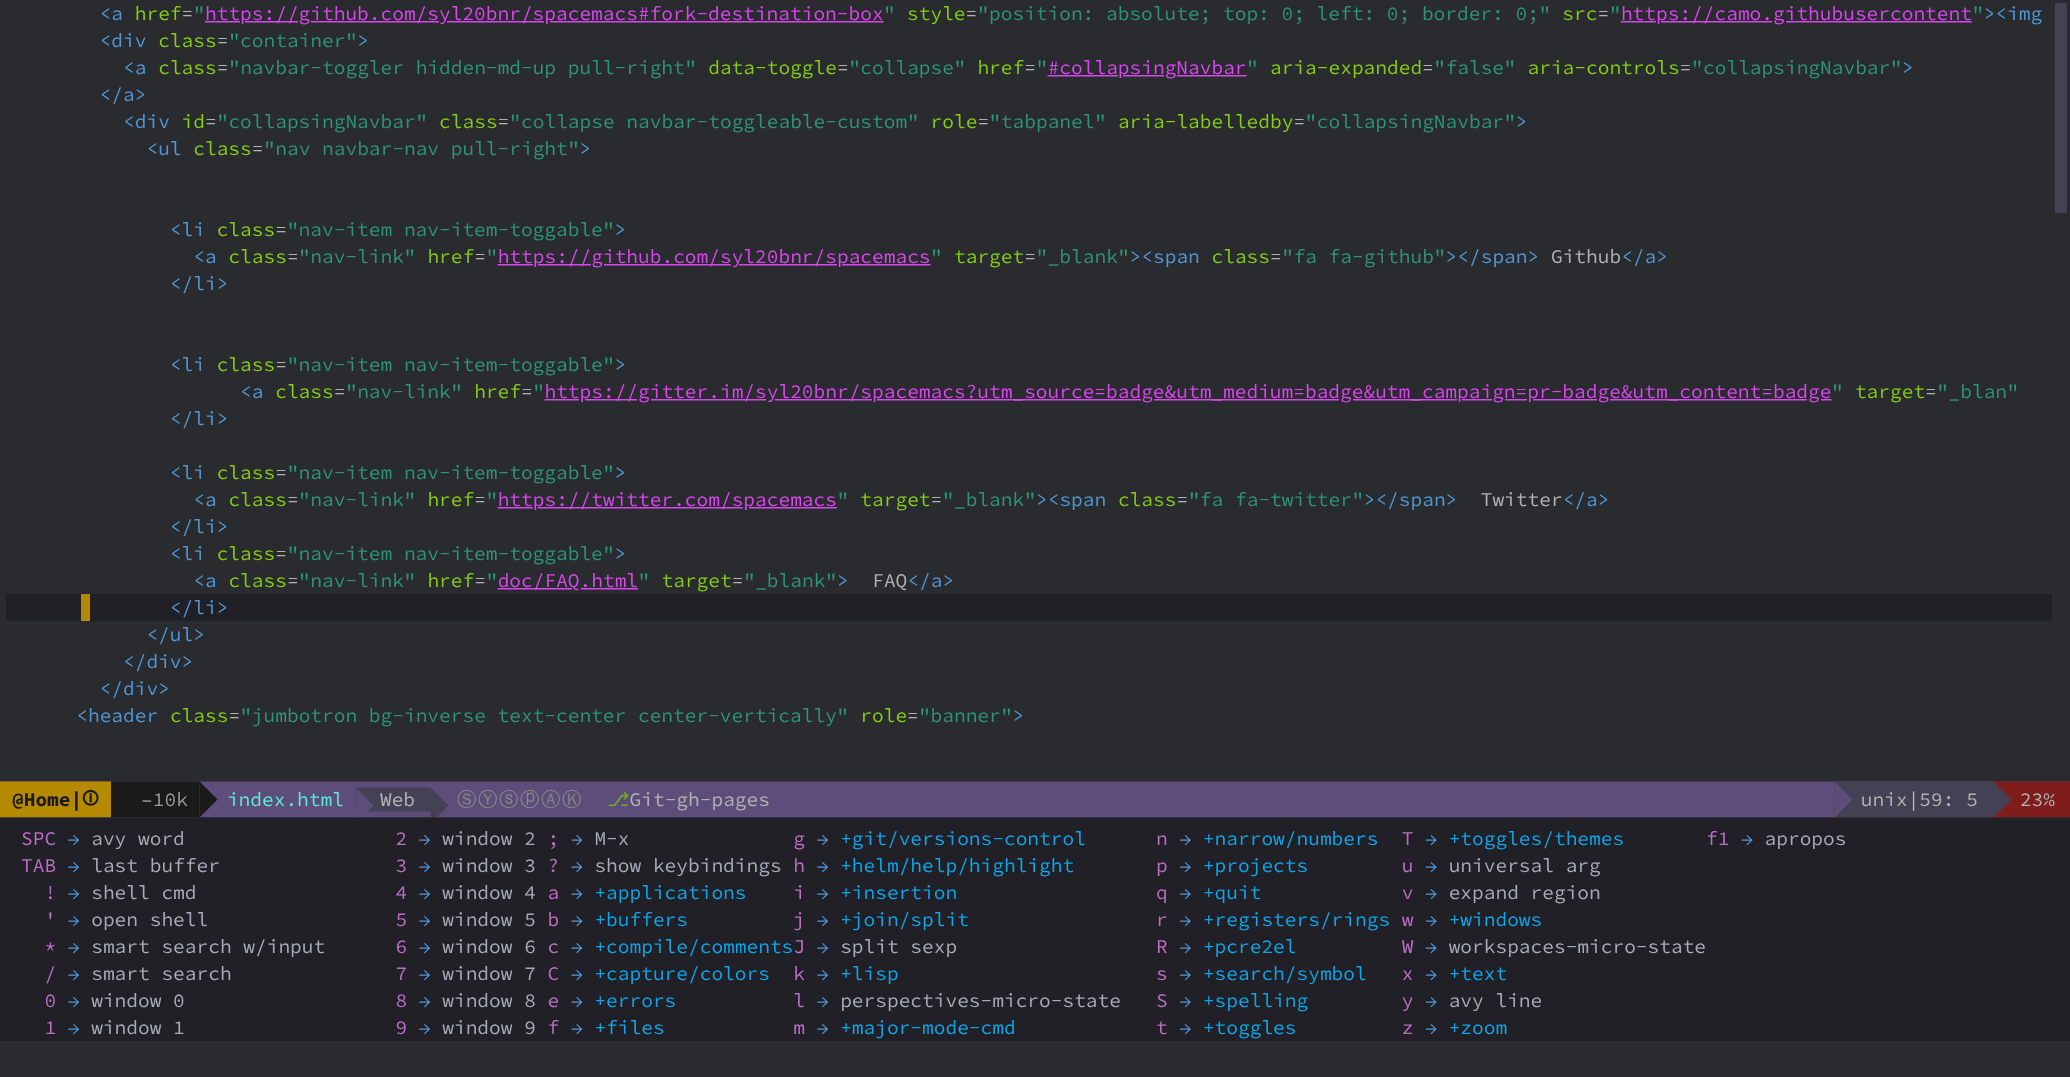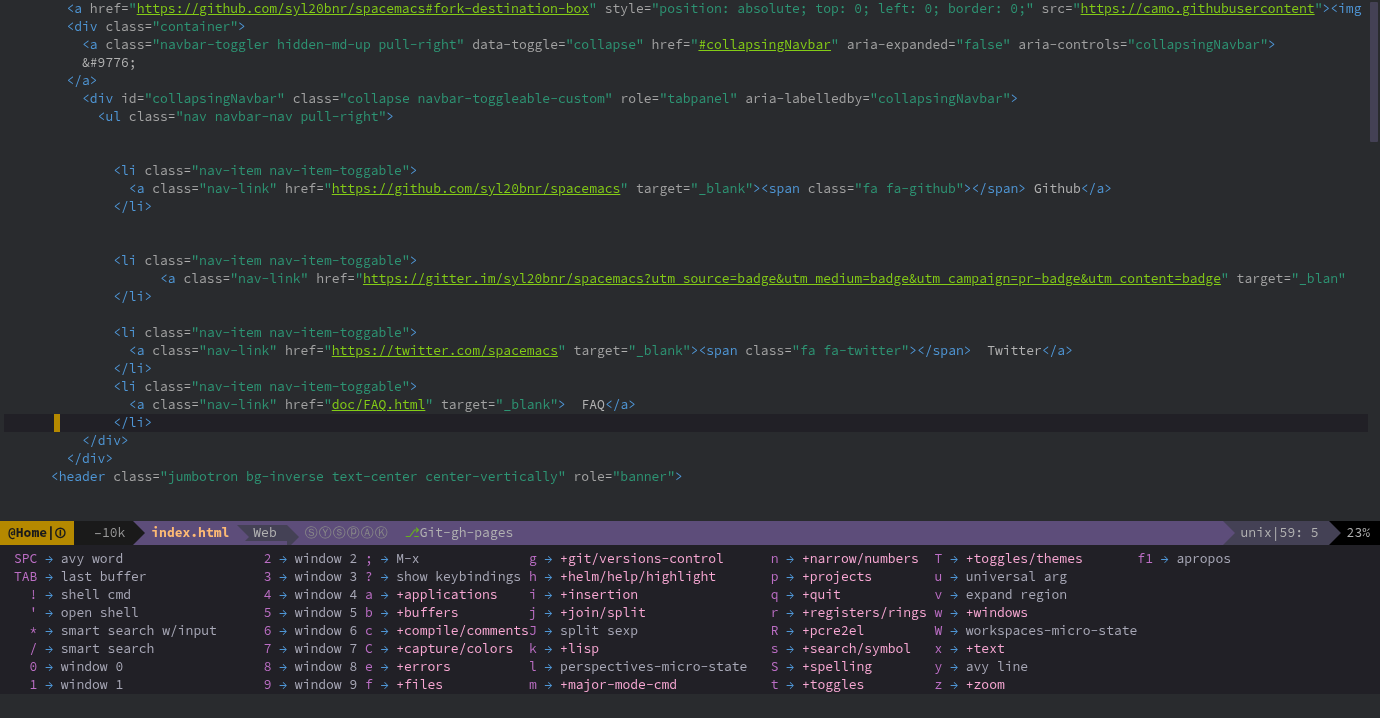--- a/index.html
+++ b/index.html
@@ -33,23 +33,23 @@
   content: '';
   position: absolute;
   left: 50px;
   top: 0;
   width: 6px;
   height: 18px;
   background: #b58900;
 }
 
 .tag { color: #4f97d7; }
-.attr { color: #a3a3a3; }
+.attr { color: #84cc16; }
 .str { color: #2d9574; }
-.link { color: #84cc16; text-decoration: underline; }
+.link { color: #d946ef; text-decoration: underline; }
 .entity { color: #b2b2b2; }
 .txt { color: #b2b2b2; }
 .eq { color: #b2b2b2; }
 .angle { color: #4f97d7; }
 
 
 .modeline {
   position: absolute;
   top: 521px;
   left: 0;
@@ -92,22 +92,22 @@
   content: '';
   position: absolute;
   right: -12px;
   top: 0;
   border-left: 12px solid #1a1a1a;
   border-top: 12px solid transparent;
   border-bottom: 12px solid transparent;
   z-index: 2;
 }
 .ml-file {
-  color: #fdba74;
-  font-weight: bold;
+  color: #5eead4;
+  font-weight: normal;
   padding-left: 18px;
 }
 .ml-mode-wrap {
   background: #444155;
   padding: 0 10px 0 16px;
   height: 16px;
   display: flex;
   align-items: center;
   position: relative;
 }
@@ -157,21 +157,21 @@
 .ml-right::after {
   content: '';
   position: absolute;
   right: -12px;
   top: 0;
   border-left: 12px solid #444155;
   border-top: 12px solid transparent;
   border-bottom: 12px solid transparent;
 }
 .ml-pct {
-  background: #000000;
+  background: #7f1d1d;
   padding: 0 10px 0 18px;
   height: 24px;
   position: relative;
 }
 .ml-pct::before {
   content: '';
   position: absolute;
   left: 0;
   top: 0;
   border-left: 12px solid #444155;
@@ -193,21 +193,21 @@
   height: 18px;
   line-height: 18px;
 }
 .wk-cell {
   display: flex;
   white-space: pre;
 }
 .wk-key { color: #bc6ec5; font-weight: normal; text-align: right; display: inline-block;}
 .wk-arr { color: #4f97d7; }
 .wk-desc { color: #a9a9b8; text-align: center; }
-.wk-prefix { color: #f9a8d4; }
+.wk-prefix { color: #0ea5e9; }
 .wk-input {
   color: #b2b2b2;
   padding-left: 2px;
   margin-top: 2px;
 }
 .scrollbar {
   position: absolute;
   right: 0;
   top: 0;
   width: 12px;
@@ -224,41 +224,41 @@
   border-radius: 1px;
 }
 </style>
 </head>
 <body>
 
 <div class="editor" id="editor">
     <div class="line"><span class="txt">        </span><span class="angle">&lt;</span><span class="tag">a</span><span class="txt"> </span><span class="attr">href</span><span class="eq">=</span><span class="str">"</span><span class="link">https://github.com/syl20bnr/spacemacs#fork-destination-box</span><span class="str">"</span><span class="txt"> </span><span class="attr">style</span><span class="eq">=</span><span class="str">"</span><span class="str">position: absolute; top: 0; left: 0; border: 0;</span><span class="str">"</span><span class="txt"> </span><span class="attr">src</span><span class="eq">=</span><span class="str">"</span><span class="link">https://camo.githubusercontent</span><span class="str">"</span><span class="angle">&gt;&lt;</span><span class="tag">img</span></div>
     <div class="line"><span class="txt">        </span><span class="angle">&lt;</span><span class="tag">div</span><span class="txt"> </span><span class="attr">class</span><span class="eq">=</span><span class="str">"</span><span class="str">container</span><span class="str">"</span><span class="angle">&gt;</span></div>
     <div class="line"><span class="txt">          </span><span class="angle">&lt;</span><span class="tag">a</span><span class="txt"> </span><span class="attr">class</span><span class="eq">=</span><span class="str">"</span><span class="str">navbar-toggler hidden-md-up pull-right</span><span class="str">"</span><span class="txt"> </span><span class="attr">data-toggle</span><span class="eq">=</span><span class="str">"</span><span class="str">collapse</span><span class="str">"</span><span class="txt"> </span><span class="attr">href</span><span class="eq">=</span><span class="str">"</span><span class="link">#collapsingNavbar</span><span class="str">"</span><span class="txt"> </span><span class="attr">aria-expanded</span><span class="eq">=</span><span class="str">"</span><span class="str">false</span><span class="str">"</span><span class="txt"> </span><span class="attr">aria-controls</span><span class="eq">=</span><span class="str">"</span><span class="str">collapsingNavbar</span><span class="str">"</span><span class="angle">&gt;</span></div>
-    <div class="line"><span class="entity">          &amp;#9776;</span></div>
     <div class="line"><span class="txt">        </span><span class="angle">&lt;/</span><span class="tag">a</span><span class="angle">&gt;</span></div>
     <div class="line"><span class="txt">          </span><span class="angle">&lt;</span><span class="tag">div</span><span class="txt"> </span><span class="attr">id</span><span class="eq">=</span><span class="str">"</span><span class="str">collapsingNavbar</span><span class="str">"</span><span class="txt"> </span><span class="attr">class</span><span class="eq">=</span><span class="str">"</span><span class="str">collapse navbar-toggleable-custom</span><span class="str">"</span><span class="txt"> </span><span class="attr">role</span><span class="eq">=</span><span class="str">"</span><span class="str">tabpanel</span><span class="str">"</span><span class="txt"> </span><span class="attr">aria-labelledby</span><span class="eq">=</span><span class="str">"</span><span class="str">collapsingNavbar</span><span class="str">"</span><span class="angle">&gt;</span></div>
     <div class="line"><span class="txt">            </span><span class="angle">&lt;</span><span class="tag">ul</span><span class="txt"> </span><span class="attr">class</span><span class="eq">=</span><span class="str">"</span><span class="str">nav navbar-nav pull-right</span><span class="str">"</span><span class="angle">&gt;</span></div>
     <div class="line"><span class="entity"></span></div>
     <div class="line"><span class="entity"></span></div>
     <div class="line"><span class="txt">              </span><span class="angle">&lt;</span><span class="tag">li</span><span class="txt"> </span><span class="attr">class</span><span class="eq">=</span><span class="str">"</span><span class="str">nav-item nav-item-toggable</span><span class="str">"</span><span class="angle">&gt;</span></div>
     <div class="line"><span class="txt">                </span><span class="angle">&lt;</span><span class="tag">a</span><span class="txt"> </span><span class="attr">class</span><span class="eq">=</span><span class="str">"</span><span class="str">nav-link</span><span class="str">"</span><span class="txt"> </span><span class="attr">href</span><span class="eq">=</span><span class="str">"</span><span class="link">https://github.com/syl20bnr/spacemacs</span><span class="str">"</span><span class="txt"> </span><span class="attr">target</span><span class="eq">=</span><span class="str">"</span><span class="str">_blank</span><span class="str">"</span><span class="angle">&gt;&lt;</span><span class="tag">span</span><span class="txt"> </span><span class="attr">class</span><span class="eq">=</span><span class="str">"</span><span class="str">fa fa-github</span><span class="str">"</span><span class="angle">&gt;&lt;/</span><span class="tag">span</span><span class="angle">&gt;</span><span class="txt"> Github</span><span class="angle">&lt;/</span><span class="tag">a</span><span class="angle">&gt;</span></div>
     <div class="line"><span class="txt">              </span><span class="angle">&lt;/</span><span class="tag">li</span><span class="angle">&gt;</span></div>
     <div class="line"><span class="entity"></span></div>
     <div class="line"><span class="entity"></span></div>
     <div class="line"><span class="txt">              </span><span class="angle">&lt;</span><span class="tag">li</span><span class="txt"> </span><span class="attr">class</span><span class="eq">=</span><span class="str">"</span><span class="str">nav-item nav-item-toggable</span><span class="str">"</span><span class="angle">&gt;</span></div>
     <div class="line"><span class="txt">                    </span><span class="angle">&lt;</span><span class="tag">a</span><span class="txt"> </span><span class="attr">class</span><span class="eq">=</span><span class="str">"</span><span class="str">nav-link</span><span class="str">"</span><span class="txt"> </span><span class="attr">href</span><span class="eq">=</span><span class="str">"</span><span class="link">https://gitter.im/syl20bnr/spacemacs?utm_source=badge&amp;utm_medium=badge&amp;utm_campaign=pr-badge&amp;utm_content=badge</span><span class="str">"</span><span class="txt"> </span><span class="attr">target</span><span class="eq">=</span><span class="str">"</span><span class="str">_blan</span><span class="str">"</span></div>
     <div class="line"><span class="txt">              </span><span class="angle">&lt;/</span><span class="tag">li</span><span class="angle">&gt;</span></div>
     <div class="line"><span class="entity"></span></div>
     <div class="line"><span class="txt">              </span><span class="angle">&lt;</span><span class="tag">li</span><span class="txt"> </span><span class="attr">class</span><span class="eq">=</span><span class="str">"</span><span class="str">nav-item nav-item-toggable</span><span class="str">"</span><span class="angle">&gt;</span></div>
     <div class="line"><span class="txt">                </span><span class="angle">&lt;</span><span class="tag">a</span><span class="txt"> </span><span class="attr">class</span><span class="eq">=</span><span class="str">"</span><span class="str">nav-link</span><span class="str">"</span><span class="txt"> </span><span class="attr">href</span><span class="eq">=</span><span class="str">"</span><span class="link">https://twitter.com/spacemacs</span><span class="str">"</span><span class="txt"> </span><span class="attr">target</span><span class="eq">=</span><span class="str">"</span><span class="str">_blank</span><span class="str">"</span><span class="angle">&gt;&lt;</span><span class="tag">span</span><span class="txt"> </span><span class="attr">class</span><span class="eq">=</span><span class="str">"</span><span class="str">fa fa-twitter</span><span class="str">"</span><span class="angle">&gt;&lt;/</span><span class="tag">span</span><span class="angle">&gt;</span><span class="txt">  Twitter</span><span class="angle">&lt;/</span><span class="tag">a</span><span class="angle">&gt;</span></div>
     <div class="line"><span class="txt">              </span><span class="angle">&lt;/</span><span class="tag">li</span><span class="angle">&gt;</span></div>
     <div class="line"><span class="txt">              </span><span class="angle">&lt;</span><span class="tag">li</span><span class="txt"> </span><span class="attr">class</span><span class="eq">=</span><span class="str">"</span><span class="str">nav-item nav-item-toggable</span><span class="str">"</span><span class="angle">&gt;</span></div>
     <div class="line"><span class="txt">                </span><span class="angle">&lt;</span><span class="tag">a</span><span class="txt"> </span><span class="attr">class</span><span class="eq">=</span><span class="str">"</span><span class="str">nav-link</span><span class="str">"</span><span class="txt"> </span><span class="attr">href</span><span class="eq">=</span><span class="str">"</span><span class="link">doc/FAQ.html</span><span class="str">"</span><span class="txt"> </span><span class="attr">target</span><span class="eq">=</span><span class="str">"</span><span class="str">_blank</span><span class="str">"</span><span class="angle">&gt;</span><span class="txt">  FAQ</span><span class="angle">&lt;/</span><span class="tag">a</span><span class="angle">&gt;</span></div>
     <div class="line current-line"><span class="txt">              </span><span class="angle">&lt;/</span><span class="tag">li</span><span class="angle">&gt;</span></div>
+    <div class="line"><span class="txt">            </span><span class="angle">&lt;/</span><span class="tag">ul</span><span class="angle">&gt;</span></div>
     <div class="line"><span class="txt">          </span><span class="angle">&lt;/</span><span class="tag">div</span><span class="angle">&gt;</span></div>
     <div class="line"><span class="txt">        </span><span class="angle">&lt;/</span><span class="tag">div</span><span class="angle">&gt;</span></div>
     <div class="line"><span class="txt">      </span><span class="angle">&lt;</span><span class="tag">header</span><span class="txt"> </span><span class="attr">class</span><span class="eq">=</span><span class="str">"</span><span class="str">jumbotron bg-inverse text-center center-vertically</span><span class="str">"</span><span class="txt"> </span><span class="attr">role</span><span class="eq">=</span><span class="str">"</span><span class="str">banner</span><span class="str">"</span><span class="angle">&gt;</span></div>
   </div>
 
 <div class="scrollbar">
   <div class="scrollthumb"></div>
 </div>
 
 <div class="modeline">

